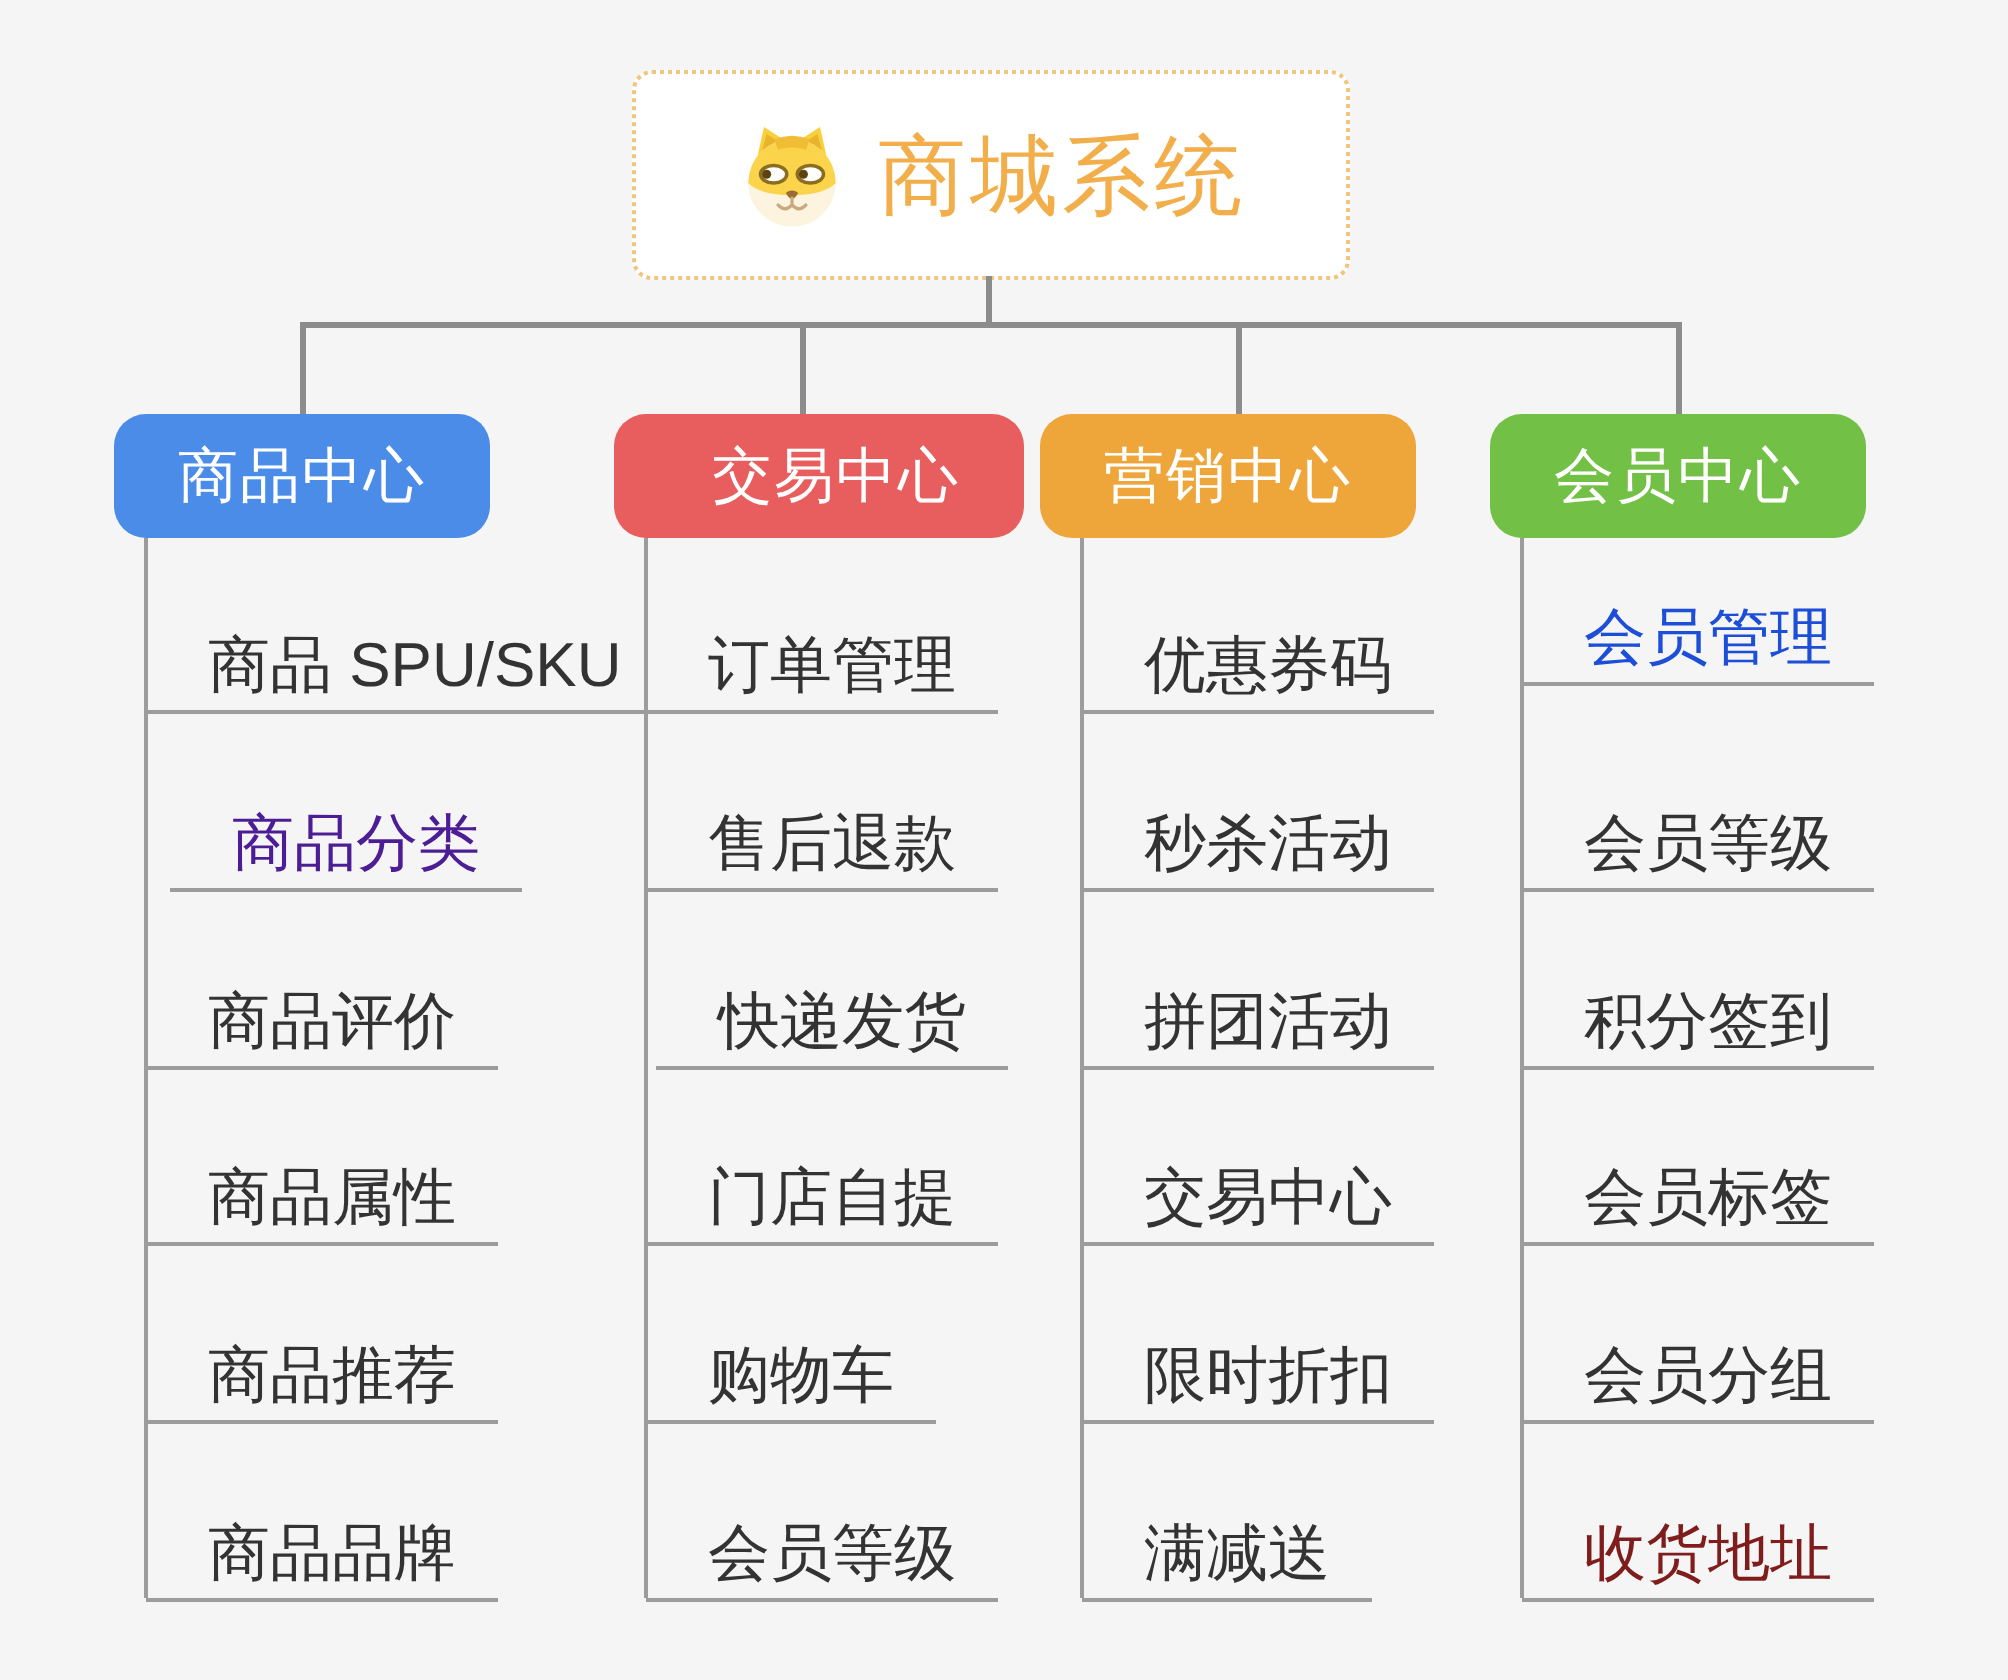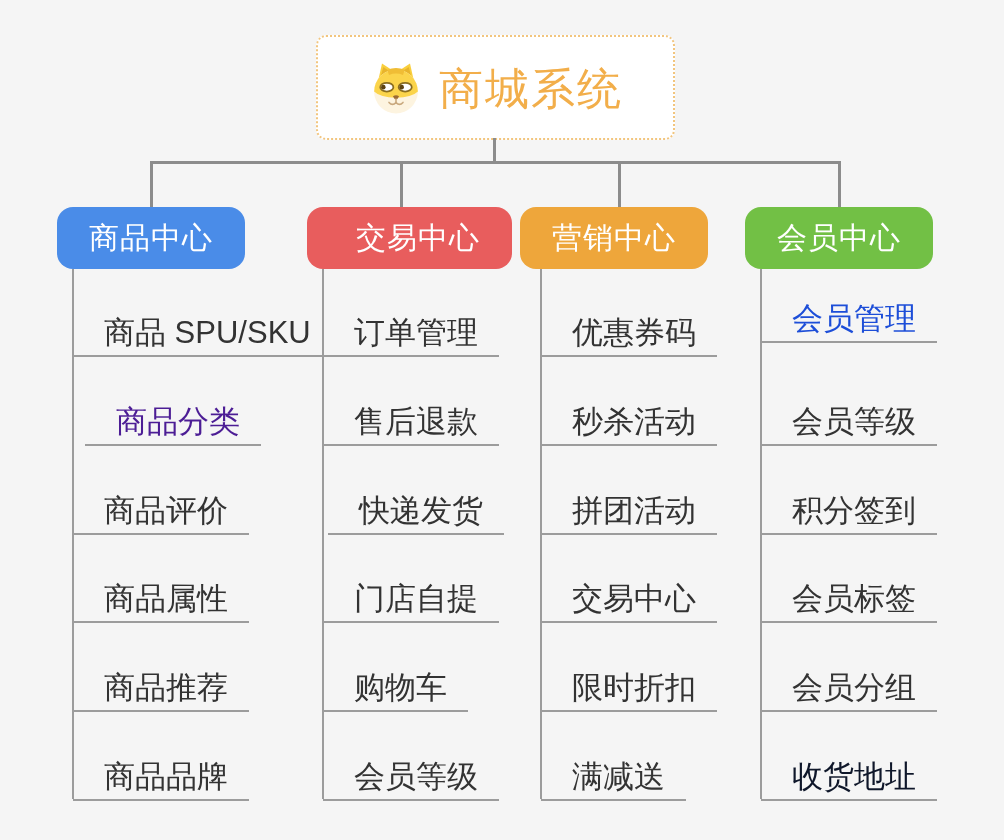--- a/index.html
+++ b/index.html
@@ -176,17 +176,17 @@
       </div>
       <div class="child-node" style="left: 761px; top: 492.6px; color: rgb(51, 51, 51); border-bottom-color: rgb(156, 156, 156);">
         <span>积分签到</span>
       </div>
       <div class="child-node" style="left: 761px; top: 581.4px; color: rgb(51, 51, 51); border-bottom-color: rgb(156, 156, 156);">
         <span>会员标签</span>
       </div>
       <div class="child-node" style="left: 761px; top: 670.2px; color: rgb(51, 51, 51); border-bottom-color: rgb(156, 156, 156);">
         <span>会员分组</span>
       </div>
-      <div class="child-node" style="left: 761px; top: 759px; color: #0f172a; border-bottom-color: rgb(156, 156, 156); text-align: right;">
+      <div class="child-node" style="left: 761px; top: 759px; color: #7f1d1d; border-bottom-color: rgb(156, 156, 156); text-align: right;">
         <span>收货地址</span>
       </div>
     </div>
 </div>
 
 </body></html>

